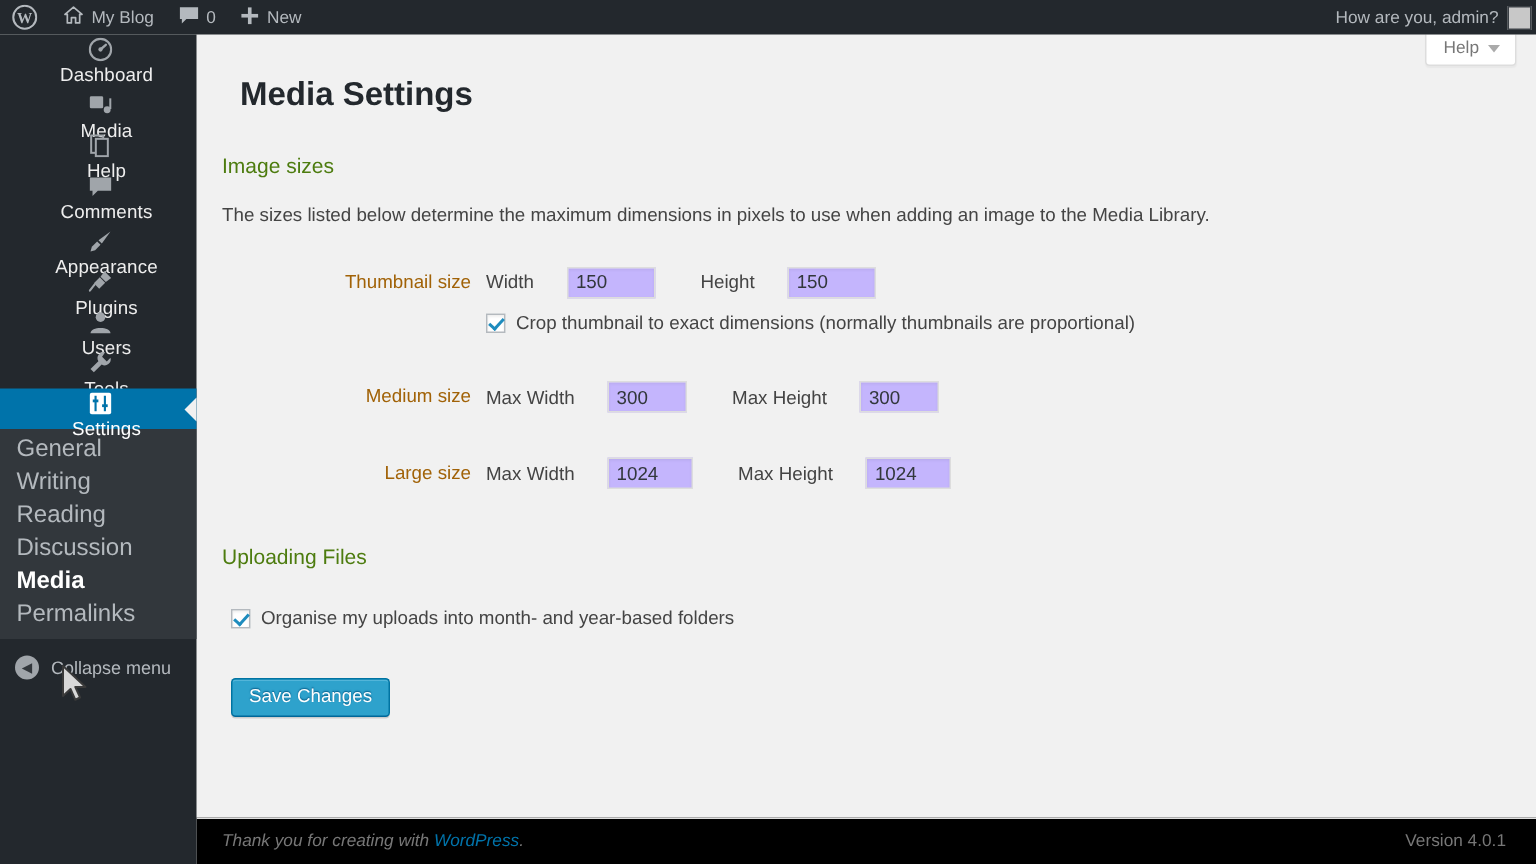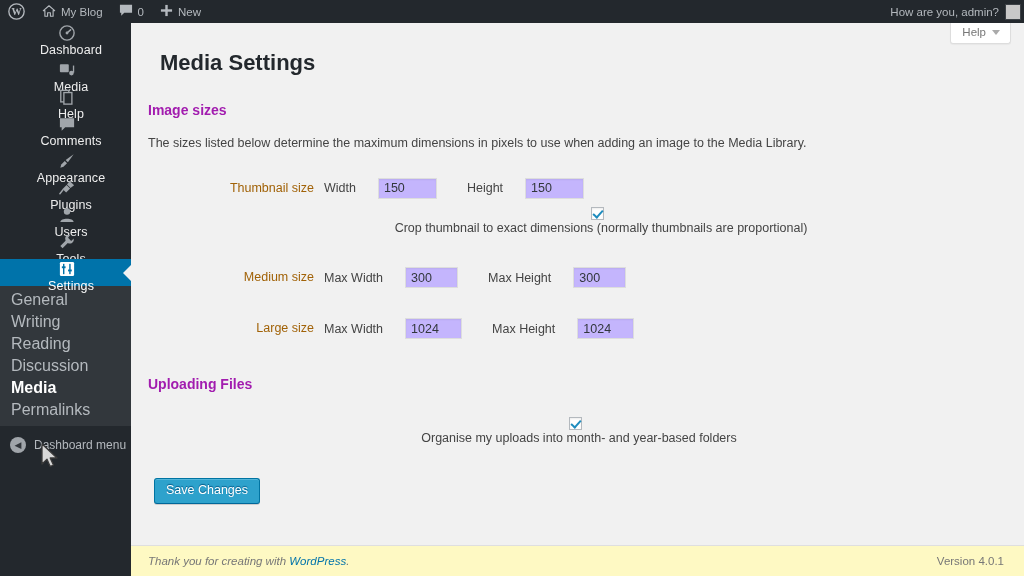--- a/index.html
+++ b/index.html
@@ -120,22 +120,22 @@
     border-right: 4px solid transparent;
     border-top: 5px solid #aaa;
   }
 
   h1.page-title {
     font-size: 22px; font-weight: bold;
     color: #23282d; margin: 10px 0 0 12px;
     padding: 6px 0 2px 0; line-height: 1.3;
   }
   h2.section {
-    font-size: 14px; font-weight: bold;
-    color: #a21caf; margin: 21px 0 0 0; padding: 0;
+    font-size: 14px; font-weight: normal;
+    color: #4d7c0f; margin: 21px 0 0 0; padding: 0;
     line-height: 1.4;
   }
   p.desc {
     font-size: 12.5px; color: #444;
     margin: 14px 0 0 0; line-height: 1.5;
   }
 
   table.form-table { border-collapse: collapse; margin-top: 10px; width: 740px; }
   table.form-table th {
     text-align: right; vertical-align: top;
@@ -158,21 +158,21 @@
     box-shadow: inset 0 1px 2px rgba(0,0,0,.06);
     border-radius: 0;
     padding: 2px 5px;
     height: 21px;
     outline: none;
   }
   .w-thumb { width: 59px; }
   .w-med { width: 53px; }
   .w-large { width: 57px; }
 
-  .checkrow { display: flex; align-items: center; margin-top: 8px; flex-direction: column; }
+  .checkrow { display: flex; align-items: center; margin-top: 8px; }
   .checkrow.single { margin-top: 0; }
   .cb {
     width: 13px; height: 13px;
     background: #fff;
     border: 1px solid #b4b9be;
     box-shadow: inset 0 1px 2px rgba(0,0,0,.08);
     position: relative;
     margin-right: 7px;
     flex: 0 0 13px;
     cursor: pointer;
@@ -205,21 +205,21 @@
     cursor: pointer;
     text-shadow: 0 -1px 1px #005684;
     line-height: 1.1;
   }
 
   
   #footer {
     position: absolute; left: 131px; bottom: 0;
     width: 893px; height: 31px;
     border-top: 1px solid #dfdfdf;
-    background: #fef9c3;
+    background: #000000;
     display: flex; align-items: center;
     padding: 0 20px 0 17px;
     font-size: 11.5px; color: #777;
   }
   #footer .left { font-style: italic; }
   #footer .left a { color: #0073aa; text-decoration: none; font-style: italic; }
   #footer .right { margin-left: auto; }
 
   
   #cursor {
@@ -380,21 +380,21 @@
       <span class="submenu-item">General</span>
       <span class="submenu-item">Writing</span>
       <span class="submenu-item">Reading</span>
       <span class="submenu-item">Discussion</span>
       <span class="submenu-item current">Media</span>
       <span class="submenu-item">Permalinks</span>
     </div>
 
     <div class="collapse">
       <span class="c-icon">◀</span>
-      <span>Dashboard menu</span>
+      <span>Collapse menu</span>
     </div>
   </div>
 
   <div id="content">
     <div class="wrap">
 
       <div class="help-tab">
         <span>Help</span>
         <span class="caret"></span>
       </div>

